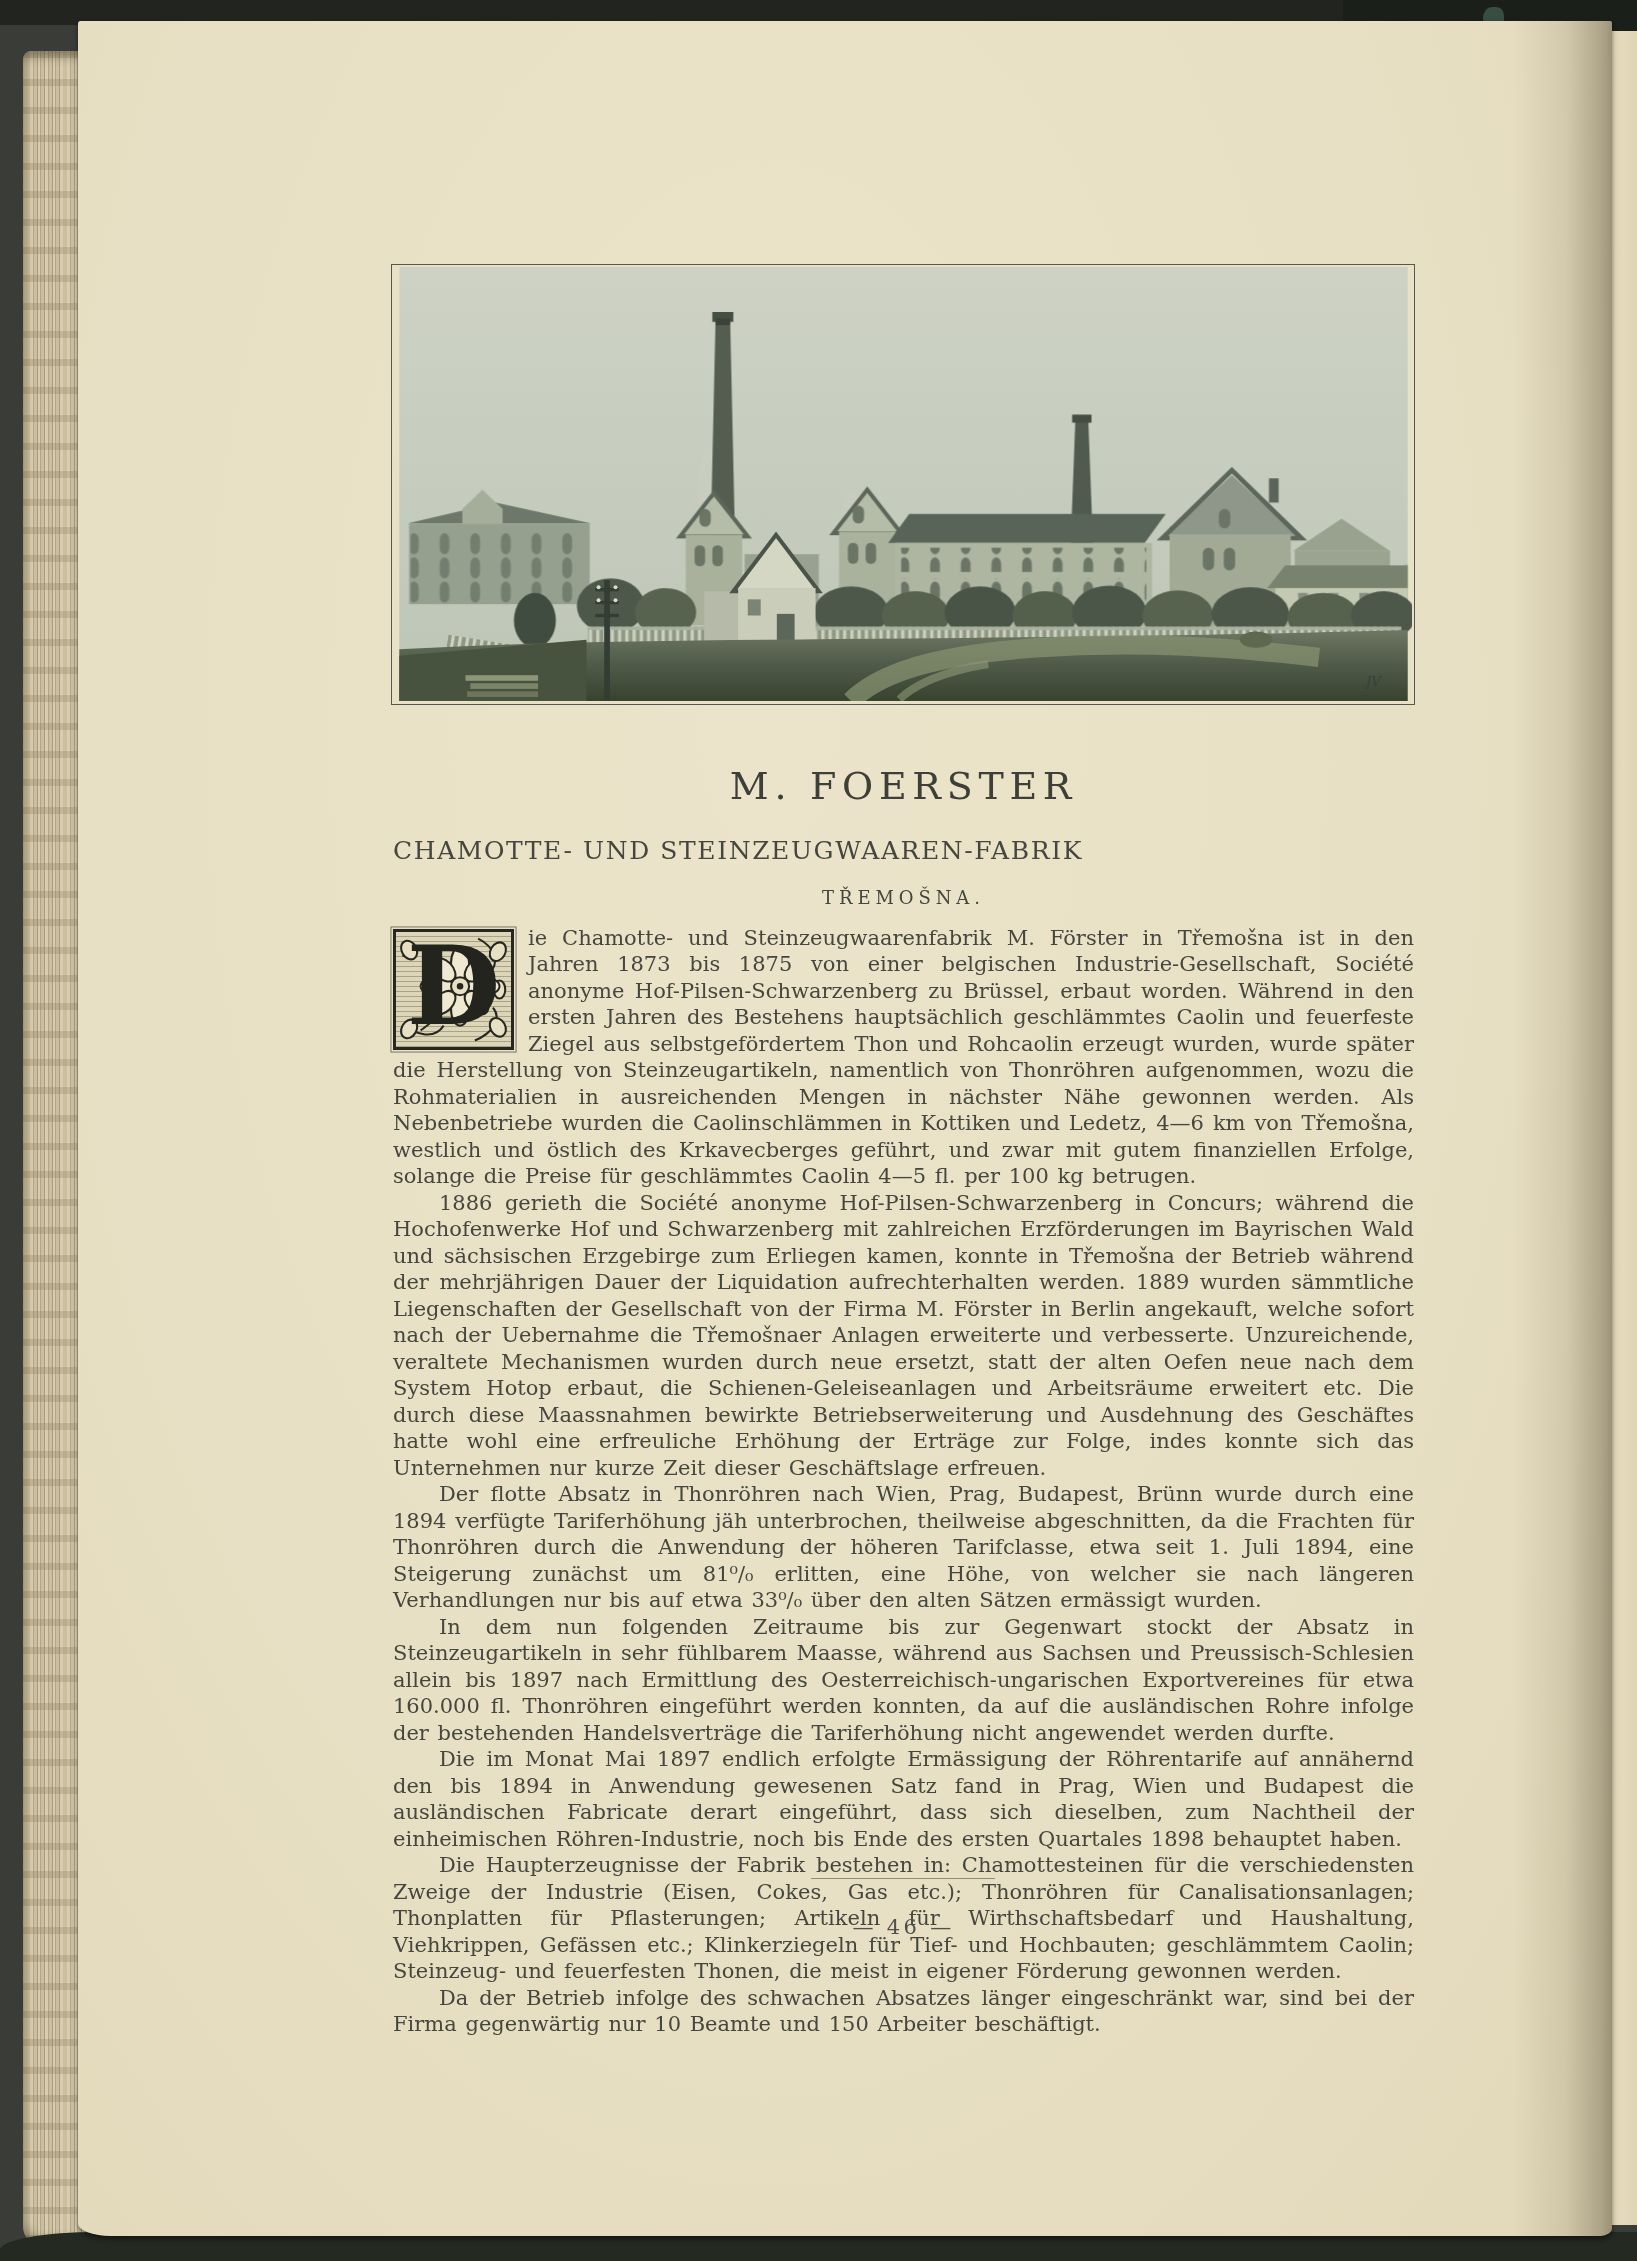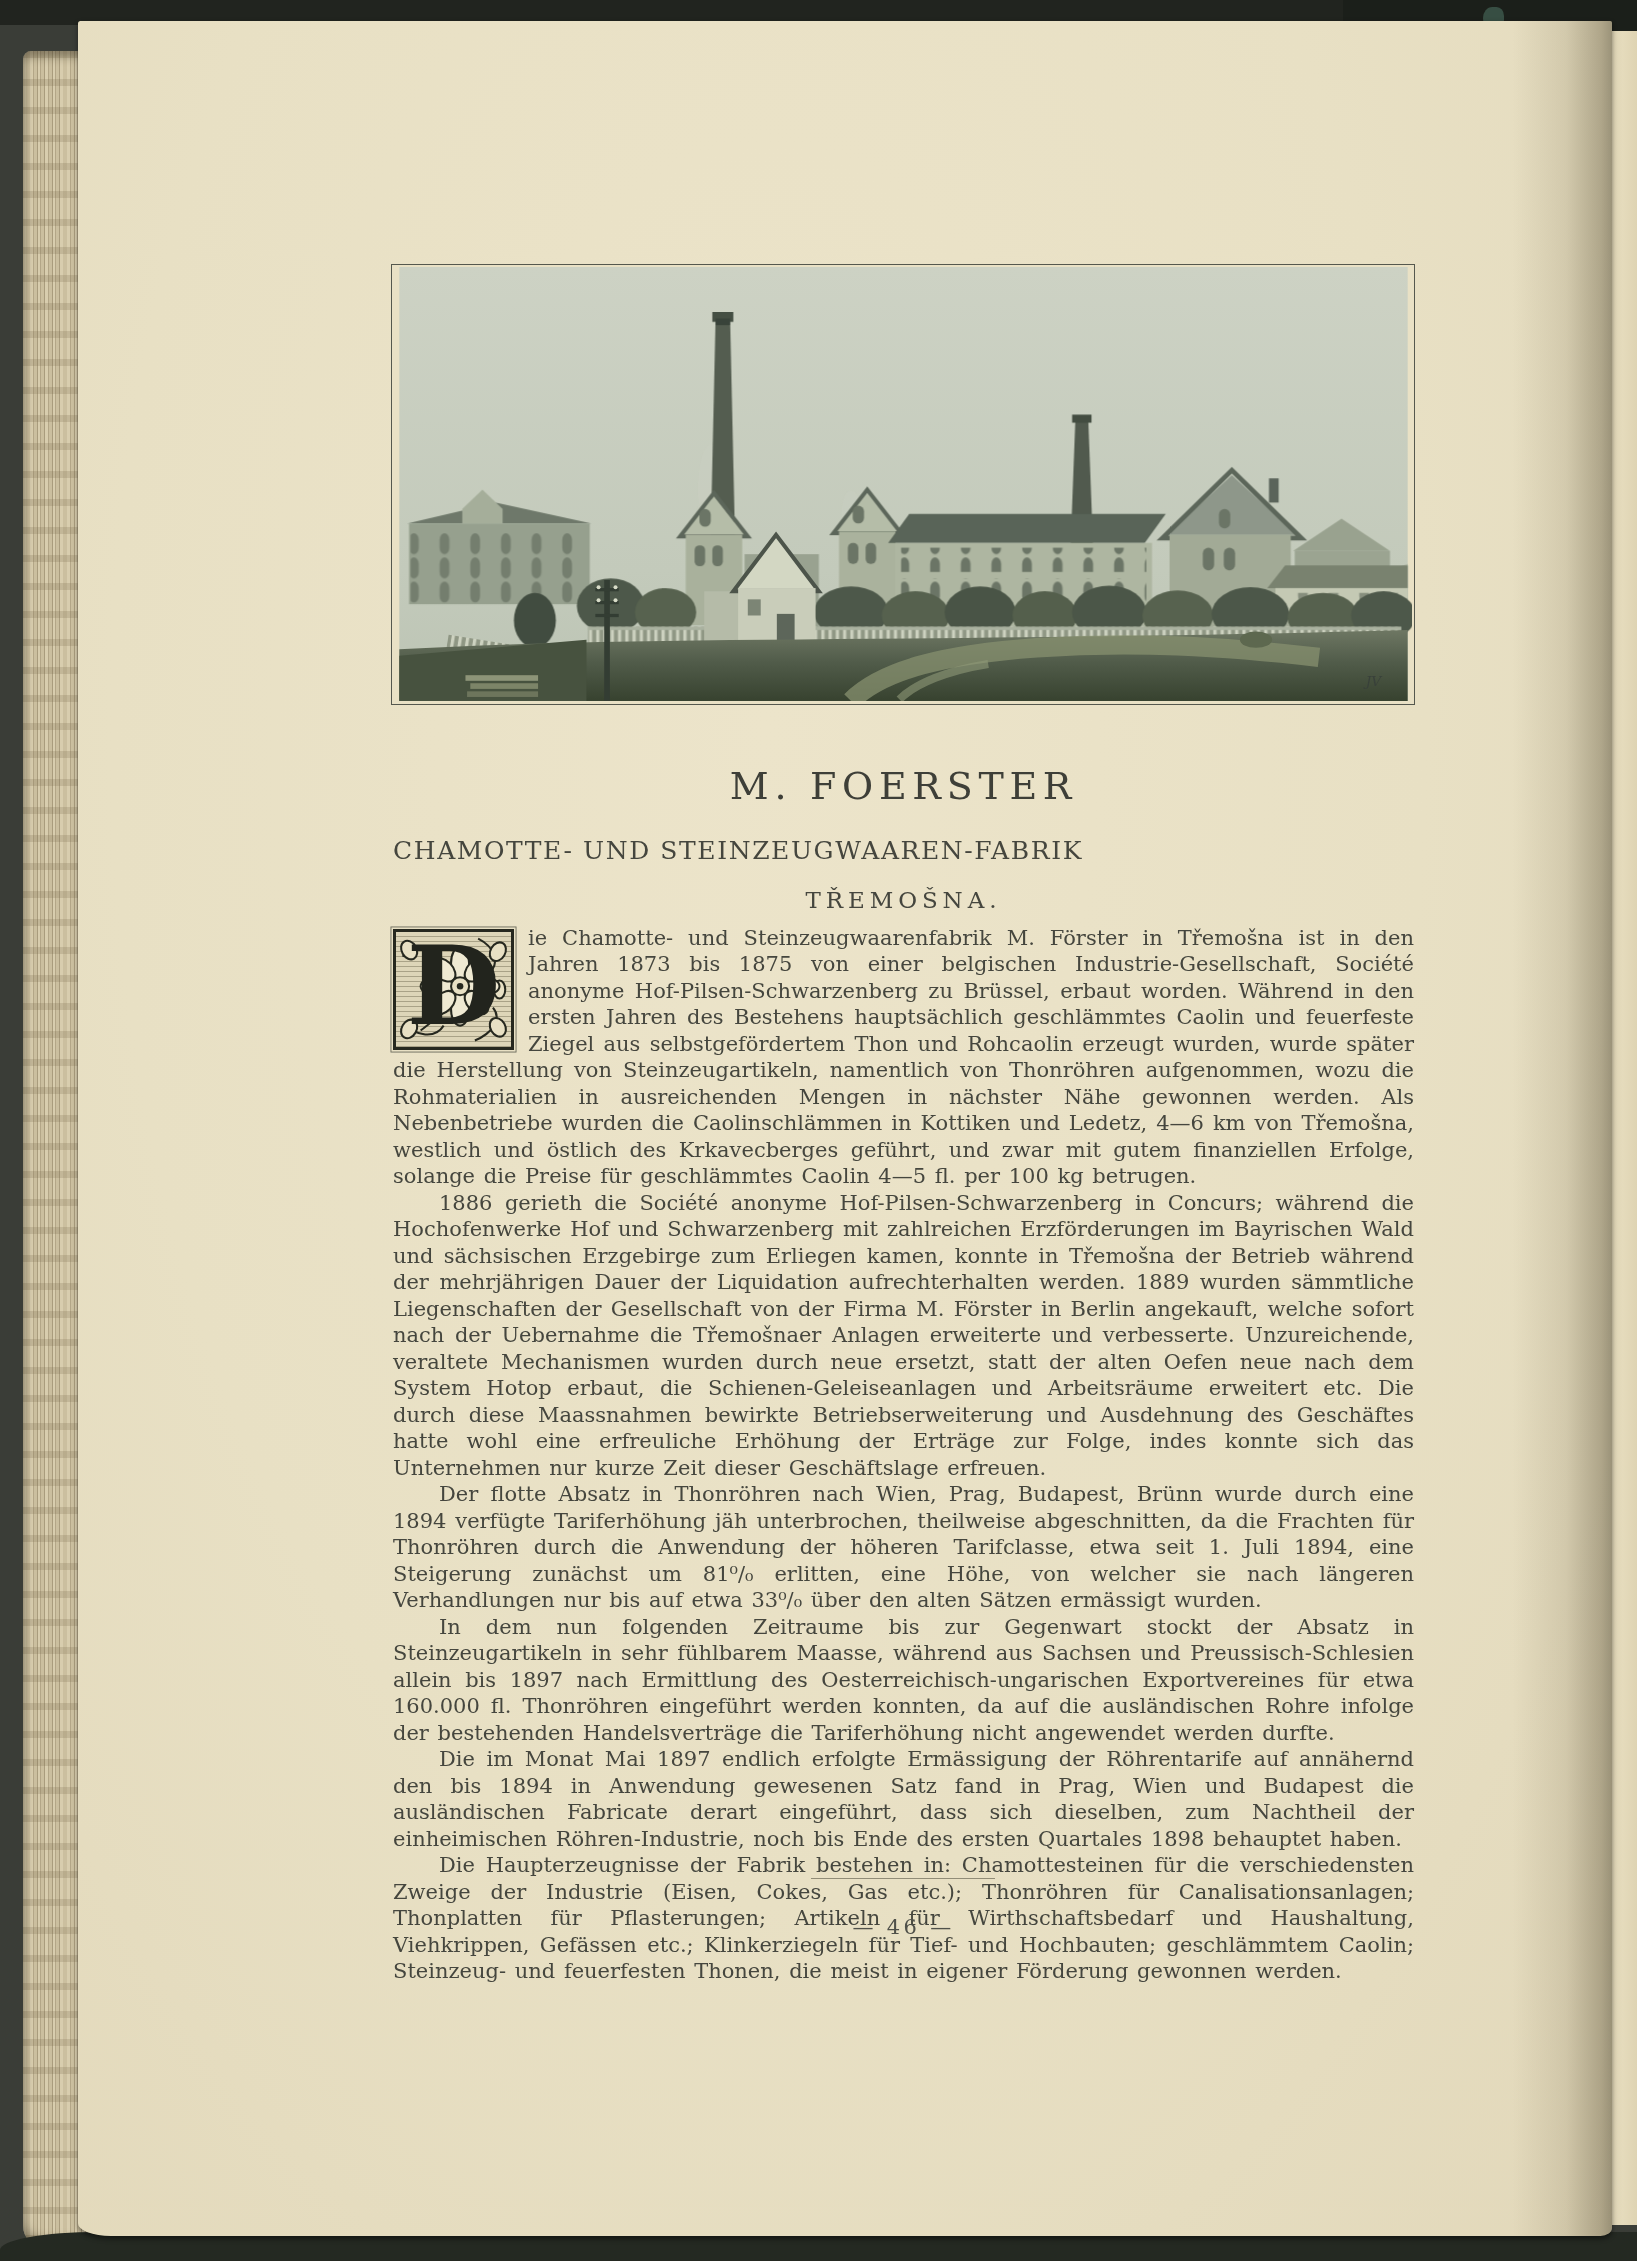--- a/index.html
+++ b/index.html
@@ -64,21 +64,21 @@
     text-align:center;font-size:38px;letter-spacing:5.7px;
     color:#3e3f38;white-space:nowrap;
   }
   .fabrik-subtitle{
     position:absolute;left:0;top:815px;width:100%;
     text-align:left;font-size:25px;letter-spacing:1.6px;
     color:#45463e;white-space:nowrap;
   }
   .location-subtitle{
     position:absolute;left:0;top:866px;width:100%;
-    text-align:center;font-size:23px;letter-spacing:4.9px;
+    text-align:center;font-size:18px;letter-spacing:4.9px;
     color:#45463e;white-space:nowrap;
   }
 
   
   .article-text{
     position:absolute;left:0;top:904px;width:1021px;
     font-size:21px;line-height:26.5px;color:#45463e;
     text-align:justify;word-spacing:2px;
   }
   .article-text p{margin:0;padding:0;}
@@ -308,20 +308,21 @@
             <circle cx="78" cy="66" r="4" fill="#26281f"></circle>
           </svg>
           <span class="drop-cap-letter">D</span>
         </span><span>ie Chamotte- und Steinzeugwaarenfabrik M. Förster in Třemošna ist in den Jahren 1873 bis 1875 von einer belgischen Industrie-Gesellschaft, Société anonyme Hof-Pilsen-Schwarzenberg zu Brüssel, erbaut worden.  Während in den ersten Jahren des Bestehens hauptsächlich geschlämmtes Caolin und feuerfeste Ziegel aus selbstgefördertem Thon und Rohcaolin erzeugt wurden, wurde später die Herstellung von Steinzeugartikeln, namentlich von Thonröhren aufgenommen, wozu die Rohmaterialien in ausreichenden Mengen in nächster Nähe gewonnen werden.  Als Nebenbetriebe wurden die Caolinschlämmen in Kottiken und Ledetz, 4—6 km von Třemošna, westlich und östlich des Krkavecberges geführt, und zwar mit gutem finanziellen Erfolge, solange die Preise für geschlämmtes Caolin 4—5 fl. per 100 kg betrugen.</span>
       </p>
       <p class="indent">1886 gerieth die Société anonyme Hof-Pilsen-Schwarzenberg in Concurs; während die Hochofenwerke Hof und Schwarzenberg mit zahlreichen Erzförderungen im Bayrischen Wald und sächsischen Erzgebirge zum Erliegen kamen, konnte in Třemošna der Betrieb während der mehrjährigen Dauer der Liquidation aufrechterhalten werden.  1889 wurden sämmtliche Liegenschaften der Gesellschaft von der Firma M. Förster in Berlin angekauft, welche sofort nach der Uebernahme die Třemošnaer Anlagen erweiterte und verbesserte.  Unzureichende, veraltete Mechanismen wurden durch neue ersetzt, statt der alten Oefen neue nach dem System Hotop erbaut, die Schienen-Geleiseanlagen und Arbeitsräume erweitert etc.  Die durch diese Maassnahmen bewirkte Betriebserweiterung und Ausdehnung des Geschäftes hatte wohl eine erfreuliche Erhöhung der Erträge zur Folge, indes konnte sich das Unternehmen nur kurze Zeit dieser Geschäftslage erfreuen.</p>
       <p class="indent">Der flotte Absatz in Thonröhren nach Wien, Prag, Budapest, Brünn wurde durch eine 1894 verfügte Tariferhöhung jäh unterbrochen, theilweise abgeschnitten, da die Frachten für Thonröhren durch die Anwendung der höheren Tarifclasse, etwa seit 1. Juli 1894, eine Steigerung zunächst um 81⁰/₀ erlitten, eine Höhe, von welcher sie nach längeren Verhandlungen nur bis auf etwa 33⁰/₀ über den alten Sätzen ermässigt wurden.</p>
       <p class="indent">In dem nun folgenden Zeitraume bis zur Gegenwart stockt der Absatz in Steinzeugartikeln in sehr fühlbarem Maasse, während aus Sachsen und Preussisch-Schlesien allein bis 1897 nach Ermittlung des Oesterreichisch-ungarischen Exportvereines für etwa 160.000 fl. Thonröhren eingeführt werden konnten, da auf die ausländischen Rohre infolge der bestehenden Handelsverträge die Tariferhöhung nicht angewendet werden durfte.</p>
       <p class="indent">Die im Monat Mai 1897 endlich erfolgte Ermässigung der Röhrentarife auf annähernd den bis 1894 in Anwendung gewesenen Satz fand in Prag, Wien und Budapest die ausländischen Fabricate derart eingeführt, dass sich dieselben, zum Nachtheil der einheimischen Röhren-Industrie, noch bis Ende des ersten Quartales 1898 behauptet haben.</p>
       <p class="indent">Die Haupterzeugnisse der Fabrik bestehen in: Chamottesteinen für die verschiedensten Zweige der Industrie (Eisen, Cokes, Gas etc.); Thonröhren für Canalisationsanlagen; Thonplatten für Pflasterungen; Artikeln für Wirthschaftsbedarf und Haushaltung, Viehkrippen, Gefässen etc.; Klinkerziegeln für Tief- und Hochbauten; geschlämmtem Caolin; Steinzeug- und feuerfesten Thonen, die meist in eigener Förderung gewonnen werden.</p>
+      <p class="indent">Da der Betrieb infolge des schwachen Absatzes länger eingeschränkt war, sind bei der Firma gegenwärtig nur 10 Beamte und 150 Arbeiter beschäftigt.</p>
     </div>
 
     <div class="end-divider"></div>
     <div class="page-number">— 46 —</div>
   </div>
 
 </div>
 
 
 </body></html>

